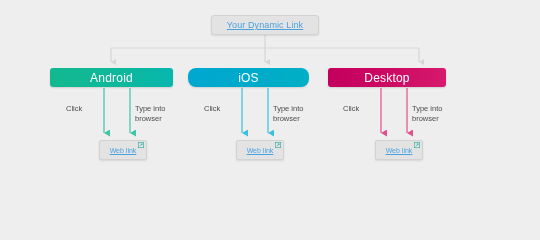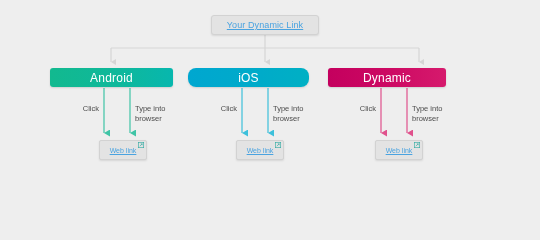--- a/index.html
+++ b/index.html
@@ -88,21 +88,20 @@
 
   
   .step-label {
     position: absolute;
     font-size: 7.5px;
     line-height: 9.5px;
     color: #4c4c4c;
     white-space: pre-line;
   }
   .step-label.right-align {
-    text-align: right;
   }
 
   
   .web-node {
     position: absolute;
     top: 140px;
     width: 48px;
     height: 20px;
     background: #e3e3e3;
     border: 1px solid #d2d2d2;
@@ -176,21 +175,21 @@
     <span class="link-text">Your Dynamic Link</span>
   </div>
 
   <div class="platform-bar" id="bar-android">
     <span class="bar-label">Android</span>
   </div>
   <div class="platform-bar" id="bar-ios">
     <span class="bar-label">iOS</span>
   </div>
   <div class="platform-bar" id="bar-desktop">
-    <span class="bar-label">Dynamic</span>
+    <span class="bar-label">Desktop</span>
   </div>
 
   <div class="step-label right-align" style="left:66px; top:104px; width:33px;">Click</div>
   <div class="step-label" style="left:135px; top:104px; width:44px;">Type into
 browser</div>
 
   <div class="step-label right-align" style="left:204px; top:104px; width:33px;">Click</div>
   <div class="step-label" style="left:273px; top:104px; width:44px;">Type into
 browser</div>
 

